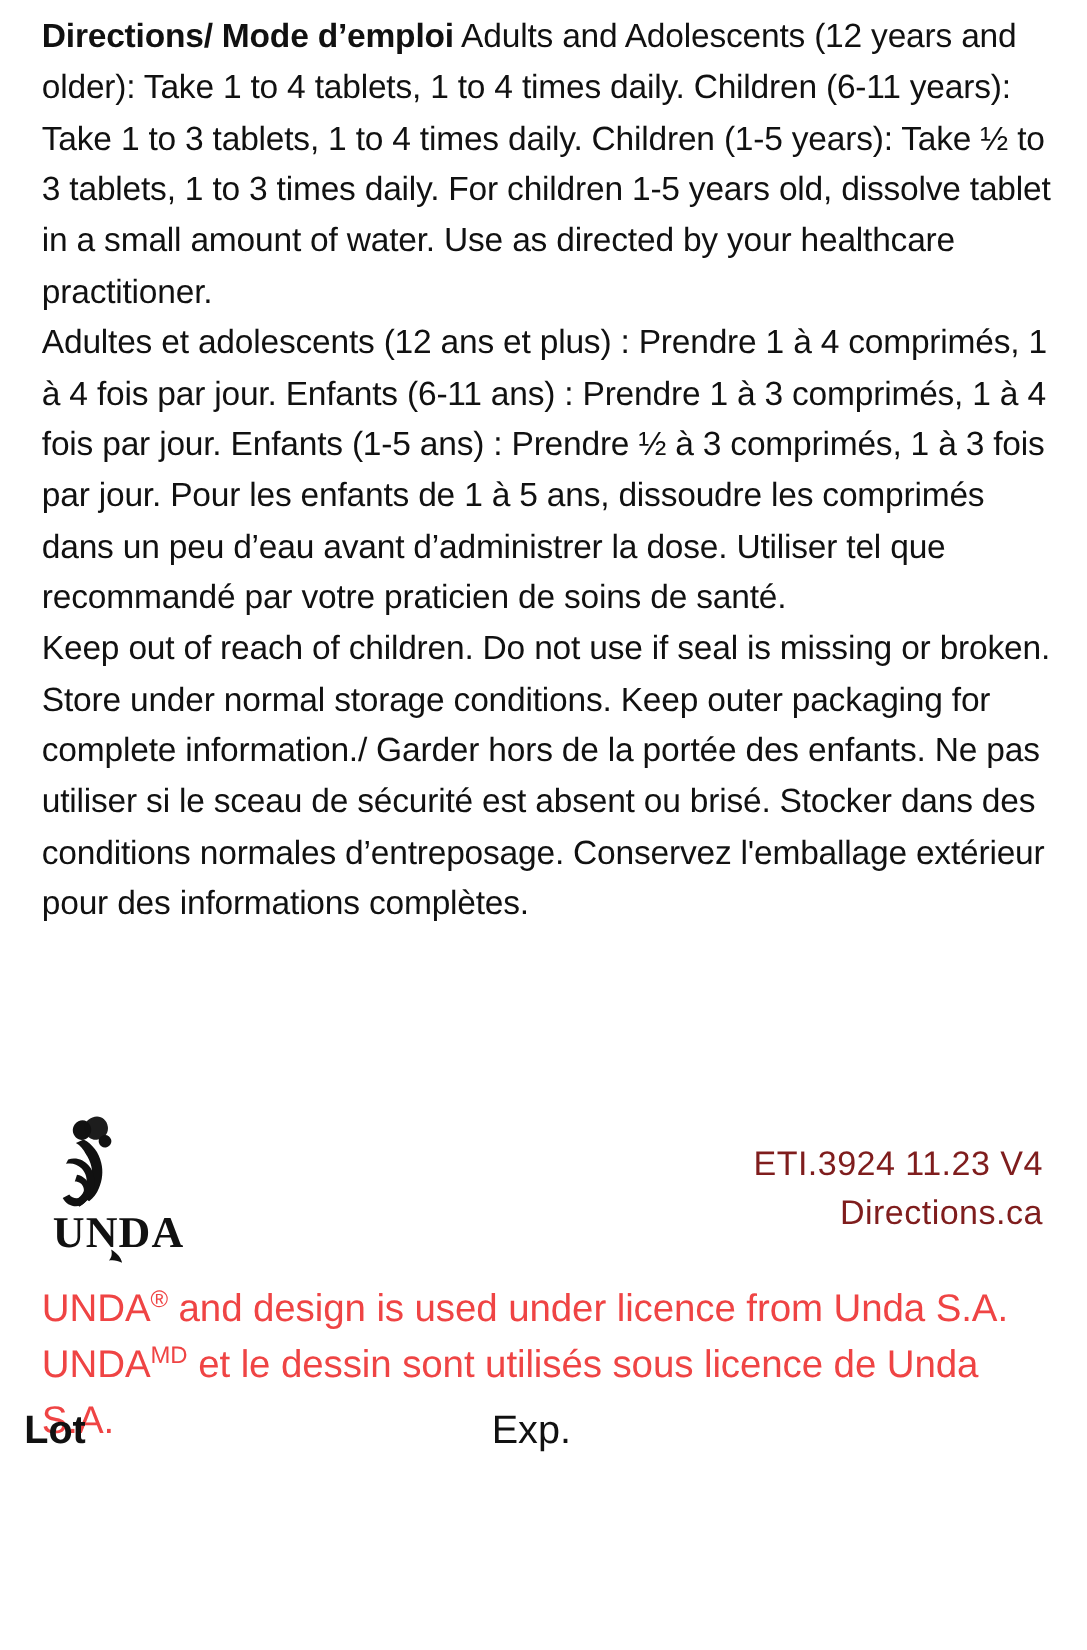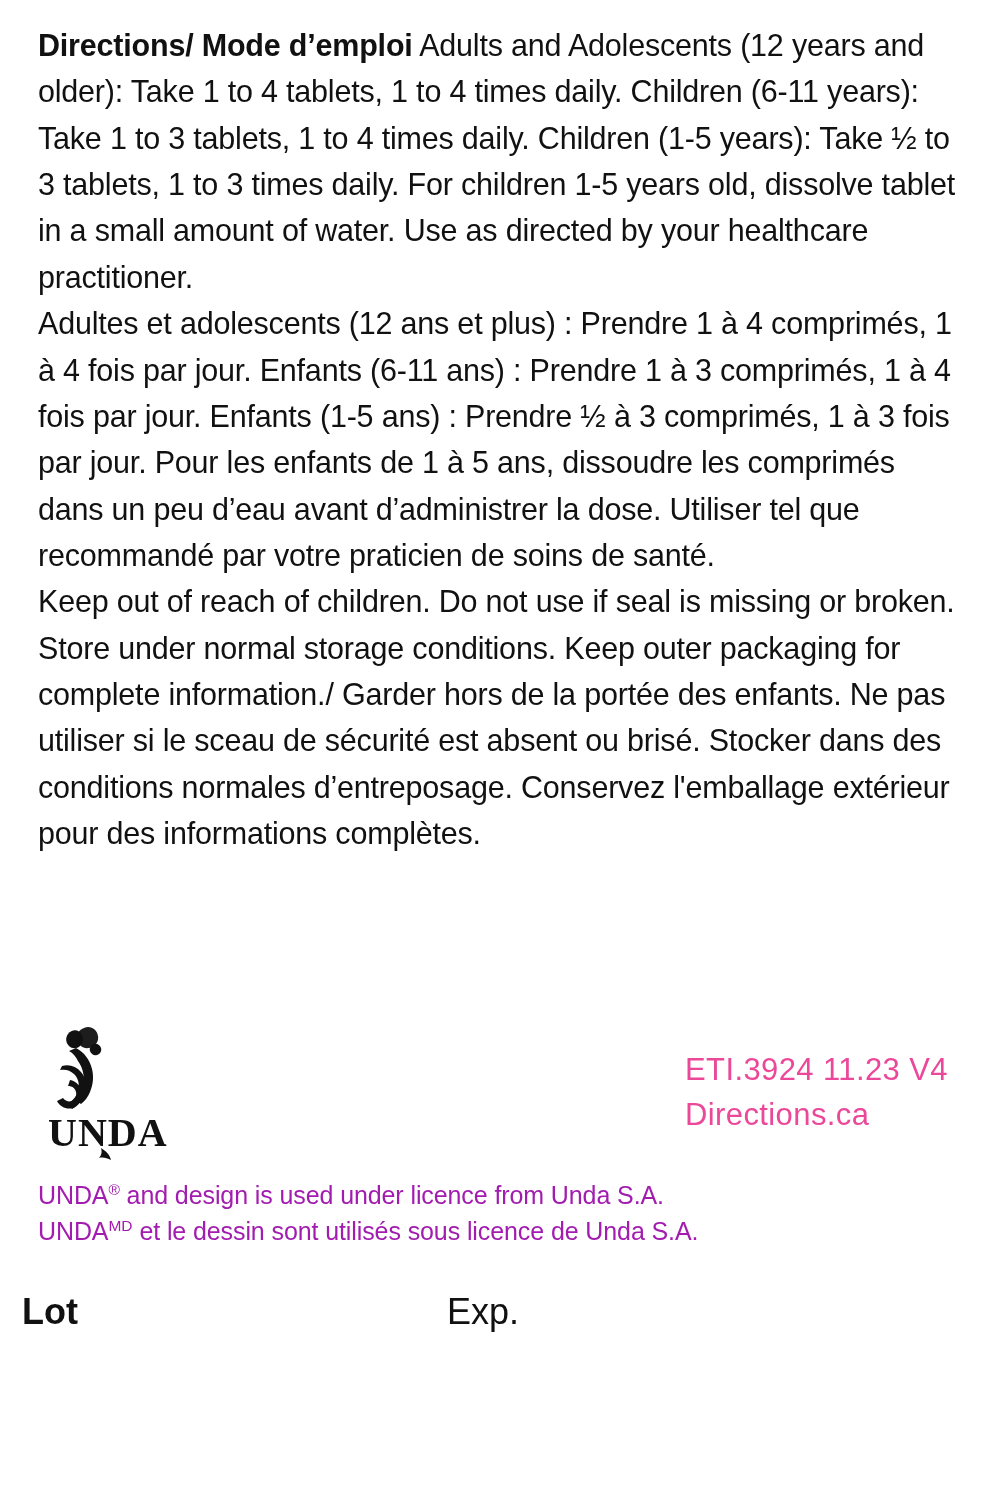--- a/index.html
+++ b/index.html
@@ -11,21 +11,21 @@
     width: 988px;
     height: 1500px;
     font-family: "Liberation Sans", sans-serif;
     color: #111111;
     position: relative;
     overflow: hidden;
   }
   .label {
     position: absolute;
     left: 0;
-    top: 16px;
+    top: 4px;
     width: 988px;
     height: 1076px;
     box-sizing: border-box;
     padding: 6px 24px 0 38px;
   }
 
   
   .directions {
     font-size: 30.5px;
     line-height: 1.52;
@@ -57,32 +57,32 @@
   }
   .brand-mark {
     width: 130px;
     height: 135px;
     position: relative;
   }
   .brand-mark svg {
     display: block;
   }
   .codes {
-    text-align: left;
+    text-align: right;
     font-size: 31px;
     line-height: 1.45;
-    color: #ec4899;
+    color: #7f1d1d;
     padding-top: 22px;
     letter-spacing: 0.4px;
   }
   .licence {
     margin-top: 16px;
-    font-size: 25px;
+    font-size: 35px;
     line-height: 1.45;
-    color: #a21caf;
+    color: #ef4444;
     letter-spacing: -0.1px;
   }
   .licence p { margin: 0; }
   sup.reg {
     font-size: 0.62em;
     vertical-align: super;
   }
   sup.md {
     font-size: 0.62em;
     vertical-align: super;

